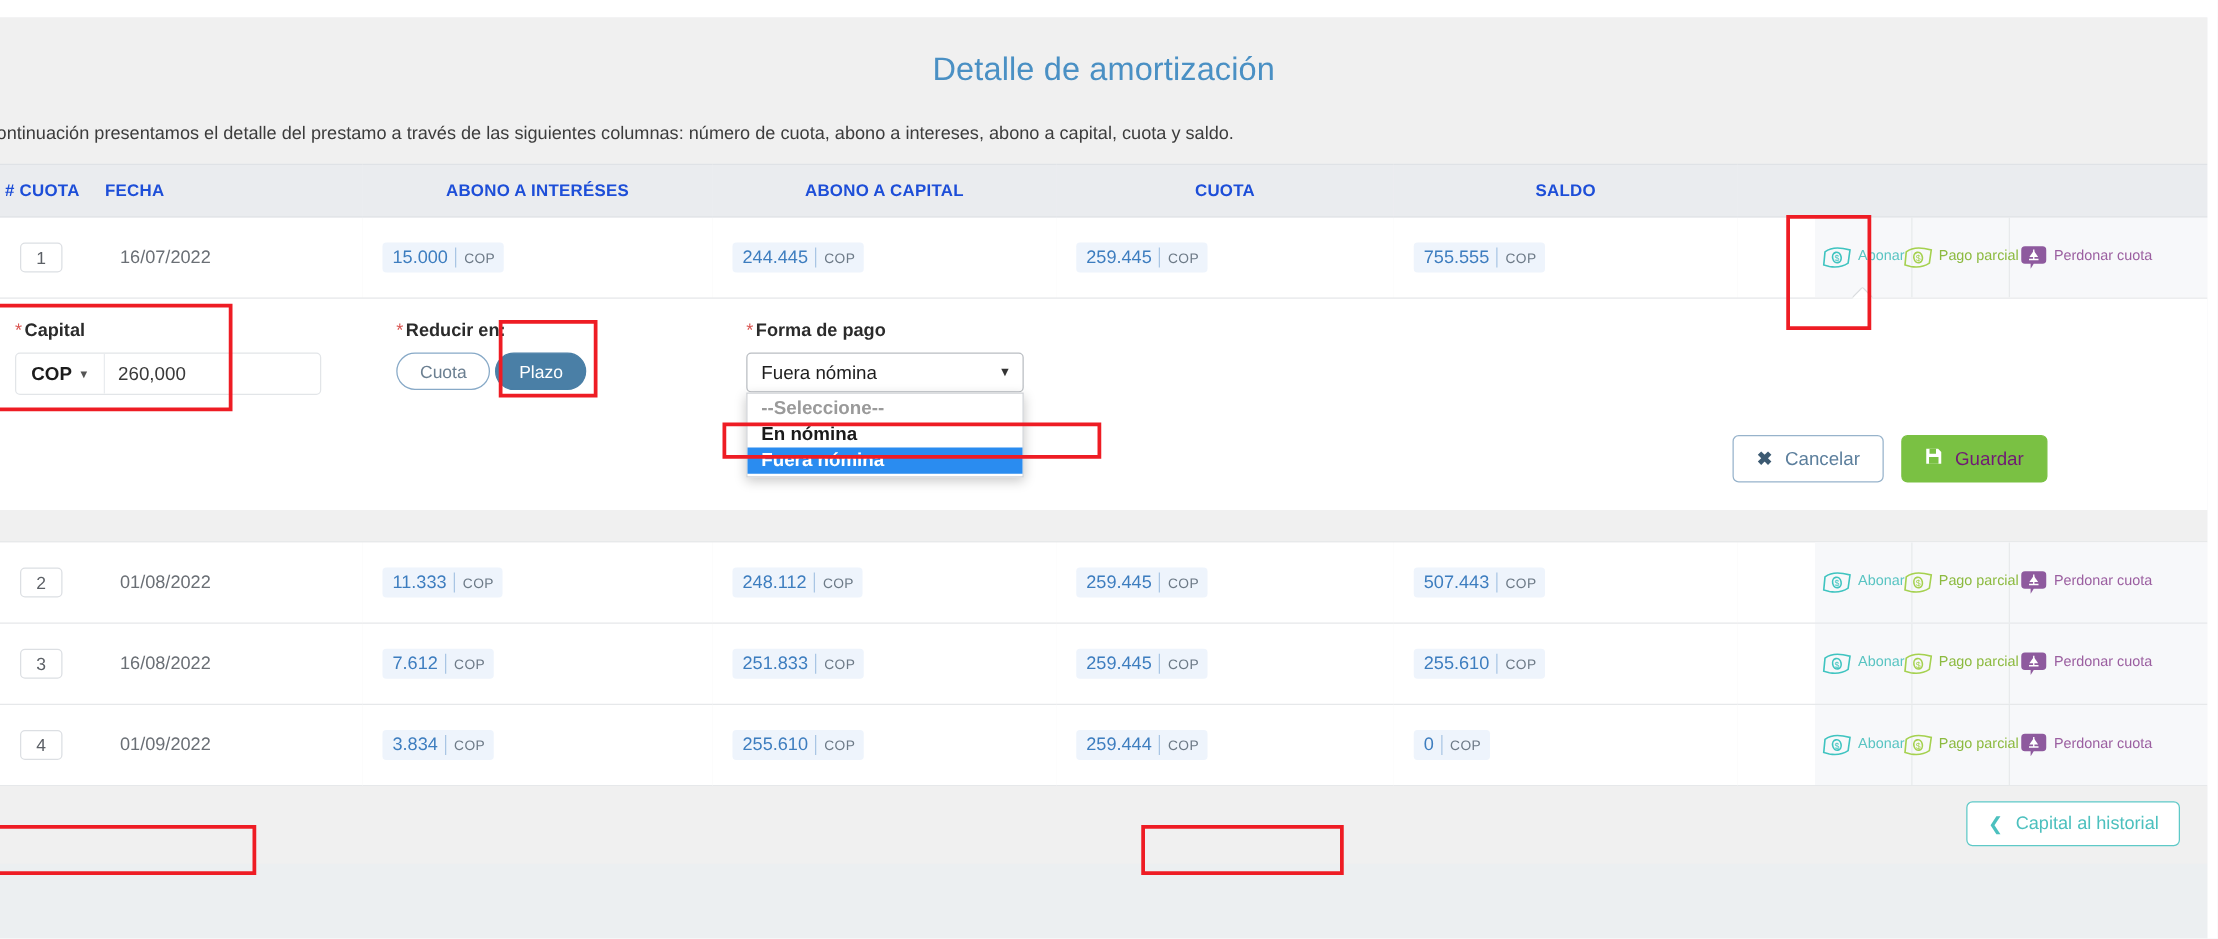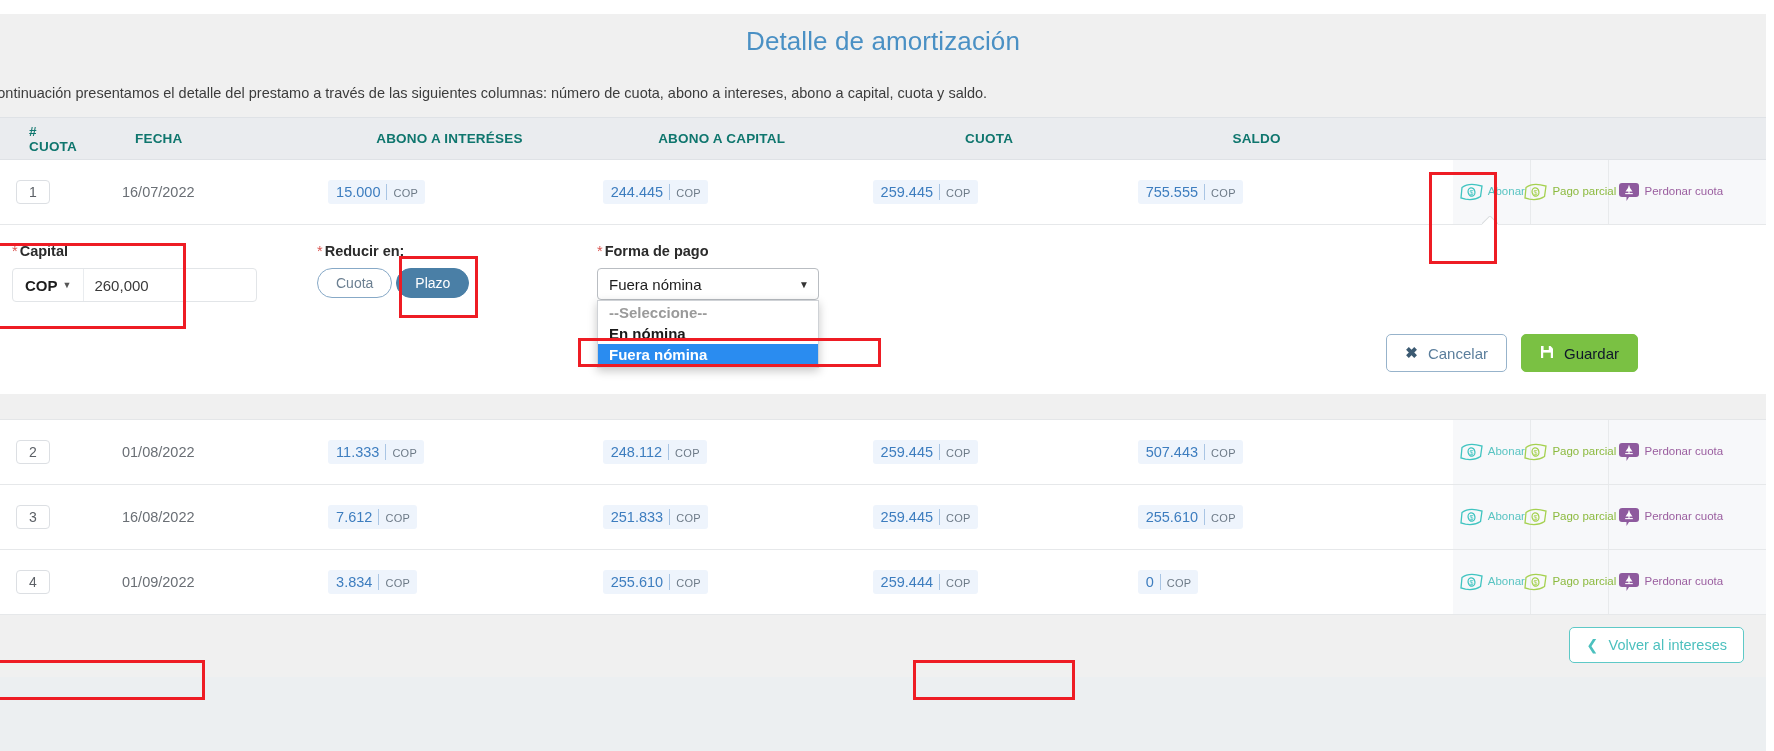--- a/index.html
+++ b/index.html
@@ -29,21 +29,21 @@
   .container {
     position: absolute; left: 0; top: 14px; width: 1766px;
     background: #f0f0f0;
   }
 
   .page-title {
     text-align: center;
     color: #4a90c4;
     font-size: 26px;
     font-weight: normal;
-    padding: 12px 0 14px 0;
+    padding: 26px 0 14px 0;
     margin: 0;
     letter-spacing: .1px;
   }
 
   .intro {
     color: #3c3c3c;
     font-size: 14.5px;
     padding: 14px 0 16px 0;
     margin: 0 0 0 -10px;
     white-space: nowrap;
@@ -54,23 +54,23 @@
 
   .thead-row {
     background: #eaecef;
     height: 42px;
     border-top: 1px solid #dfe2e6;
     border-bottom: 1px solid #dfe2e6;
   }
   .thead-row th {
     font-size: 13.5px;
     font-weight: bold;
-    color: #0f766e;
+    color: #1d4ed8;
     text-transform: uppercase;
-    padding: 0 29px;
+    padding: 0 4px;
     letter-spacing: .2px;
   }
   .c-num   { width: 80px;  text-align: left; }
   .c-date  { width: 210px; text-align: left; }
   .c-int   { width: 280px; text-align: center; }
   .c-cap   { width: 275px; }
   .c-cuo   { width: 270px; text-align: center; }
   .c-sal   { width: 275px; }
   .c-gapc  { width: 62px; }
   .c-act   { width: 314px; }
@@ -230,21 +230,21 @@
   .btn-bar {
     position: absolute; right: 128px; bottom: 22px;
     display: flex; gap: 14px; align-items: center;
   }
   .btn {
     height: 38px; border-radius: 5px;
     display: inline-flex; align-items: center; gap: 10px;
     padding: 0 18px; font-size: 15px; cursor: pointer;
   }
   .btn-cancel { background: #fff; border: 1px solid #97b3cb; color: #5b7e9c; }
-  .btn-save   { background: #7ac143; border: 1px solid #7ac143; color: #0f172a; }
+  .btn-save   { background: #7ac143; border: 1px solid #7ac143; color: #701a75; }
   .btn-cancel .gx { color: #3c5a72; font-weight: bold; font-size: 15px; }
 
   .gap-strip {
     height: 26px; background: #f0f0f0;
     border-bottom: 1px solid #e4e6e8;
   }
 
   
   .bottom-zone {
     position: relative;
@@ -647,21 +647,21 @@
             </div>
           </td>
         </tr>
 
       </tbody>
     </table>
 
     <div class="bottom-zone">
       <div class="btn-volver">
         <span>❮</span>
-        <span>Volver al intereses</span>
+        <span>Capital al historial</span>
       </div>
     </div>
 
   </div>
 
   <div class="redbox" style="left:1429px; top:172px;  width:68px;  height:92px;"></div>
   <div class="redbox" style="left:-6px;   top:243px;  width:192px; height:86px;"></div>
   <div class="redbox" style="left:399px;  top:256px;  width:79px;  height:62px;"></div>
   <div class="redbox" style="left:578px;  top:338px;  width:303px; height:29px;"></div>
   <div class="redbox" style="left:-6px;   top:660px;  width:211px; height:40px;"></div>

